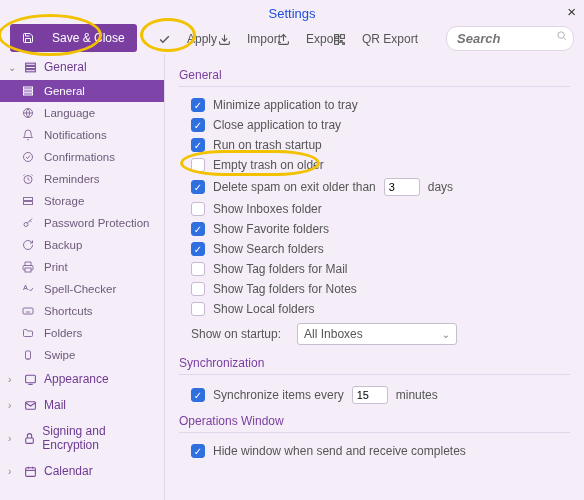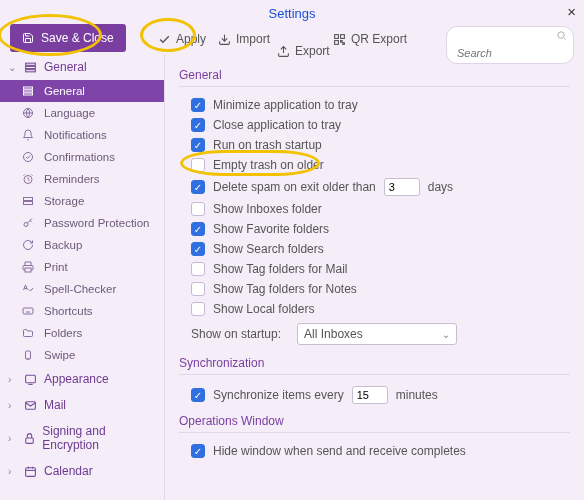--- a/index.html
+++ b/index.html
@@ -32,51 +32,52 @@
   }
   .save-btn {
     position: absolute;
     left: 10px; top: 24px;
     background: #7a3ea1;
     color: #fff;
     border: none;
     padding: 7px 12px;
     font-size: 12px;
     border-radius: 3px;
-    display: flex; align-items: center; gap: 7px;
+    display: flex; align-items: center; gap: 18px;
     cursor: pointer;
   }
   .toolbtn {
     position: absolute;
     top: 26px;
-    display: flex; align-items: center; gap: 5px;
+    display: flex; align-items: center; gap: 16px;
     font-size: 12px;
     color: #555;
     cursor: pointer;
     padding: 6px 8px;
     border-radius: 3px;
   }
   .apply { left: 150px; }
   .import { left: 210px; }
-  .export { left: 269px; margin-top: 12px; }
+  .export { left: 269px; }
   .qrexport { left: 325px; }
   .search-wrap {
     position: absolute;
     right: 10px; top: 26px;
     width: 128px;
   }
   .search-wrap input {
     width: 100%;
     border: 1px solid #e1d4e8;
     border-radius: 11px;
-    padding: 20px 24px 4px 10px;
-    font-size: 11px;
+    padding: 4px 24px 4px 10px;
+    font-size: 13px;
     font-style: italic;
     color: #999;
     background: #fff;
+    font-weight: bold;
   }
   .search-icon {
     position: absolute;
     right: 7px; top: 4px;
     color: #aaa;
     font-size: 11px;
   }
   .body-split {
     display: flex;
     height: calc(100% - 54px);

